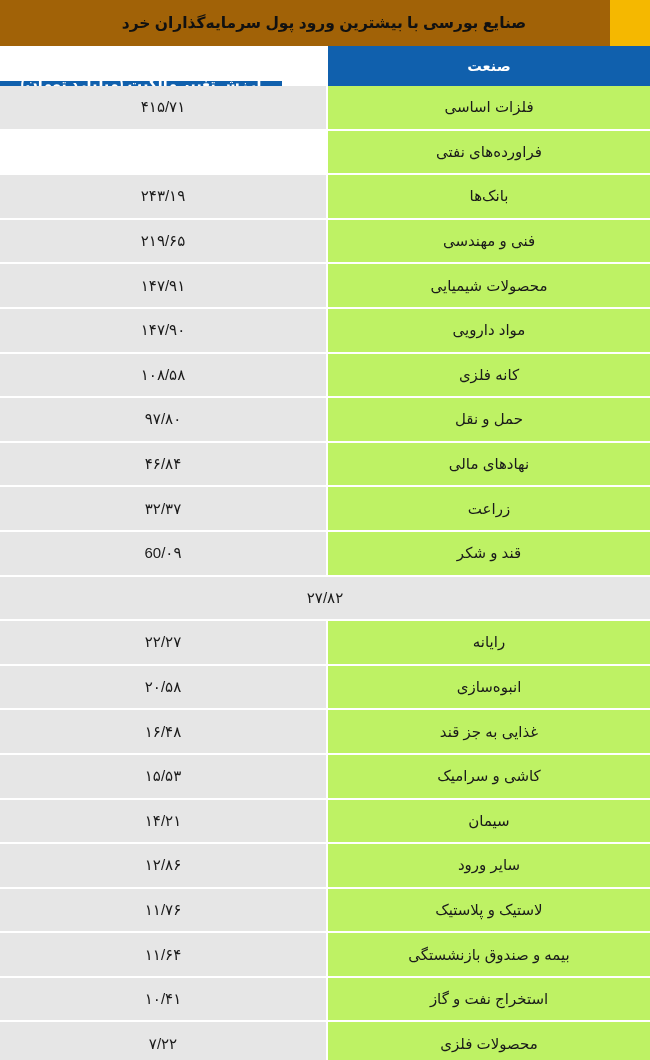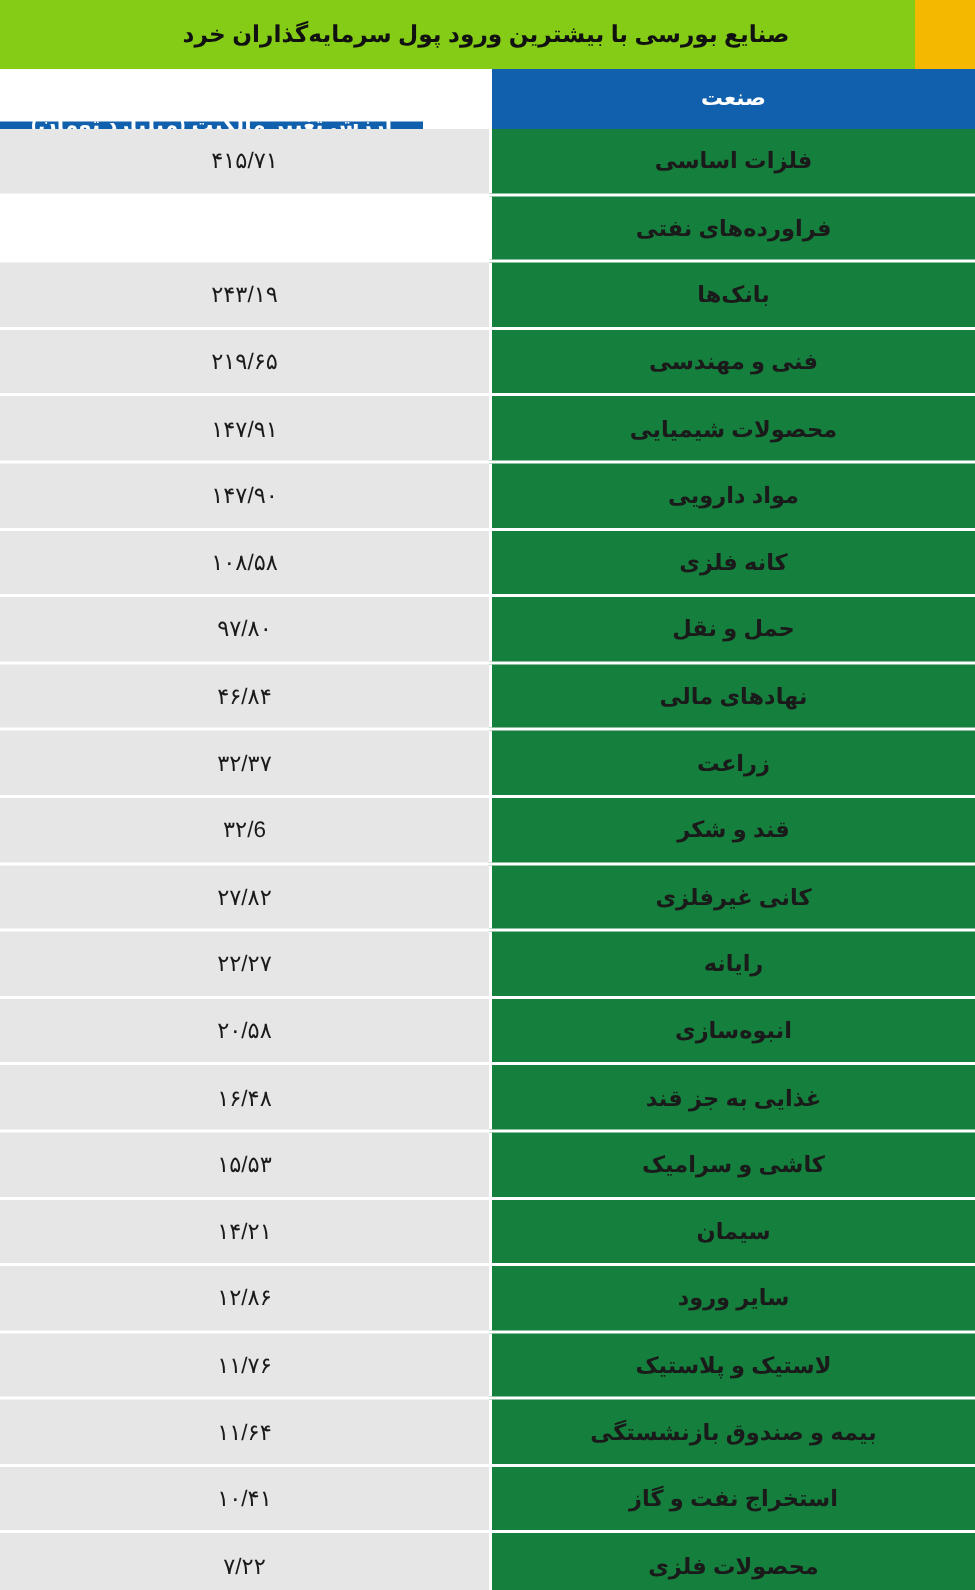--- a/index.html
+++ b/index.html
@@ -50,21 +50,21 @@
     position: relative;
     z-index: 10;
   }
   .title-accent {
     width: 40px;
     background: #f5b800;
     flex: 0 0 40px;
   }
   .title-main {
     flex: 1 1 auto;
-    background: #84cc16;
+    background: #a16207;
     color: #111111;
     font-size: 15.5px;
     font-weight: bold;
     display: flex;
     align-items: center;
     justify-content: center;
     text-align: center;
     padding-left: 38px;
     box-sizing: border-box;
   }
@@ -114,23 +114,23 @@
     box-sizing: border-box;
     display: flex;
     align-items: center;
     justify-content: center;
     font-size: 15px;
     color: #1a1a1a;
   }
   .cell-name {
     flex: 0 0 324px;
     width: 324px;
-    background: #15803d;
+    background: #bef264;
     border-left: 2px solid #ffffff;
-    font-weight: bold;
+    font-weight: normal;
   }
   .cell-value {
     flex: 1 1 auto;
     background: #e6e6e6;
     font-weight: normal;
     letter-spacing: 0.5px;
   }
 </style>
 </head>
 <body>
@@ -187,24 +187,23 @@
     <div class="row">
       <div class="cell cell-name">نهادهای مالی</div>
       <div class="cell cell-value">۴۶/۸۴</div>
     </div>
     <div class="row">
       <div class="cell cell-name">زراعت</div>
       <div class="cell cell-value">۳۲/۳۷</div>
     </div>
     <div class="row">
       <div class="cell cell-name">قند و شکر</div>
-      <div class="cell cell-value">۳۲/6</div>
-    </div>
-    <div class="row">
-      <div class="cell cell-name">کانی غیرفلزی</div>
+      <div class="cell cell-value">60/۰۹</div>
+    </div>
+    <div class="row">
       <div class="cell cell-value">۲۷/۸۲</div>
     </div>
     <div class="row">
       <div class="cell cell-name">رایانه</div>
       <div class="cell cell-value">۲۲/۲۷</div>
     </div>
     <div class="row">
       <div class="cell cell-name">انبوه‌سازی</div>
       <div class="cell cell-value">۲۰/۵۸</div>
     </div>

